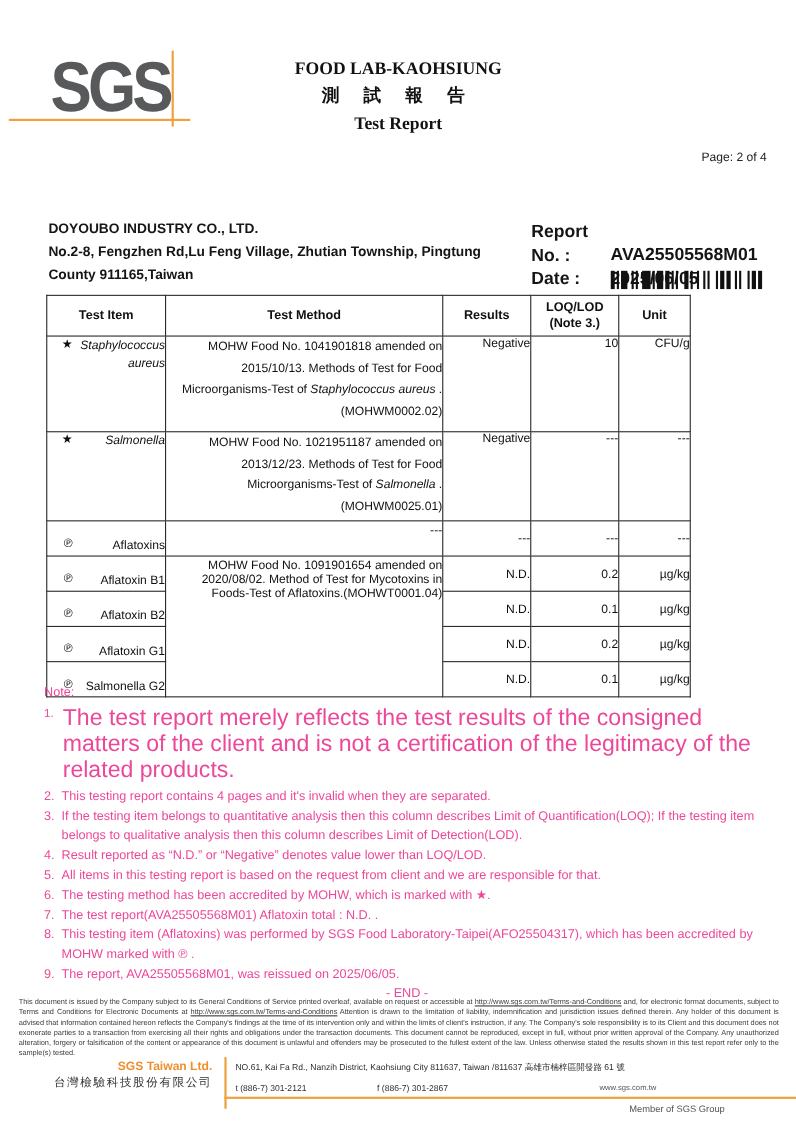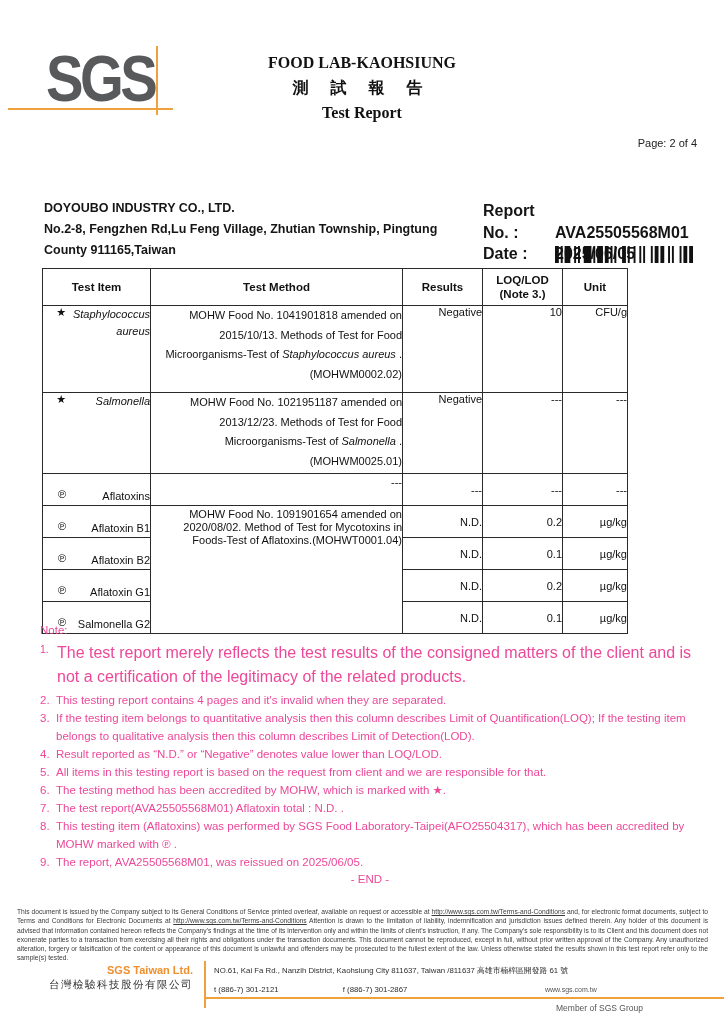--- a/index.html
+++ b/index.html
@@ -47,42 +47,42 @@
   tr.short td.item{padding-top:14px;}
   tr.short td.c{padding-top:2px;vertical-align:middle;}
   tr.short td.method{padding-top:2px;}
   td.merged{vertical-align:top;}
 
   
   .notes{position:absolute;left:40px;top:596px;width:660px;color:#ec4899;margin-top:26px;}
   .note-label{font-size:11.5px;line-height:16px;margin-bottom:3px;}
   .note1{display:flex;margin-bottom:3px;}
   .n1num{font-size:10.5px;width:17px;flex:0 0 17px;padding-top:2px;}
-  .n1text{font-size:16px;line-height:23.5px;width:643px;}
+  .n1text{font-size:21px;line-height:23.5px;width:643px;}
   .note{display:flex;}
   .nnum{font-size:11.5px;width:16px;flex:0 0 16px;line-height:18px;}
   .ntext{font-size:11.5px;line-height:18px;flex:1;}
   .end{-text-align:center;text-align:center;font-size:11.5px;margin-top:2px;width:660px;}
 
   
   .legal{position:absolute;left:17px;top:907px;width:691px;font-size:6.7px;
          line-height:9.3px;text-align:justify;color:#3b3b3b;}
   .legal span.u{text-decoration:underline;}
   .f-co{position:absolute;left:40px;top:963px;width:153px;text-align:right;}
   .f-co-en{font-size:11px;font-weight:bold;color:#ef8f2e;line-height:14px;}
   .f-co-zh{font-size:10.5px;color:#333;letter-spacing:1.5px;line-height:15px;
            font-family:"Liberation Serif","DejaVu Serif",serif;}
   .f-vline{position:absolute;left:204px;top:961px;width:2px;height:47px;background:#efa13d;}
   .f-addr{position:absolute;left:214px;top:966px;width:502px;font-size:7.8px;
           font-weight:normal;color:#2e2e2e;line-height:10px;}
   .f-phones{position:absolute;left:214px;top:985px;font-size:7.8px;font-weight:normal;color:#2e2e2e;}
   .f-phones .fax{margin-left:62px;}
   .f-web{position:absolute;left:545px;top:986px;font-size:7px;color:#555;}
   .f-hline{position:absolute;left:204px;top:997px;width:520px;height:1.5px;background:#efa13d;}
-  .f-member{position:absolute;left:556px;top:1003px;font-size:8.5px;color:#555;}
+  .f-member{position:absolute;left:572px;top:1003px;font-size:8.5px;color:#555;}
 </style>
 </head>
 <body>
 
 <div class="page">
 
   <div class="logo-text">SGS</div>
   <div class="logo-hline"></div>
   <div class="logo-vline"></div>
 

